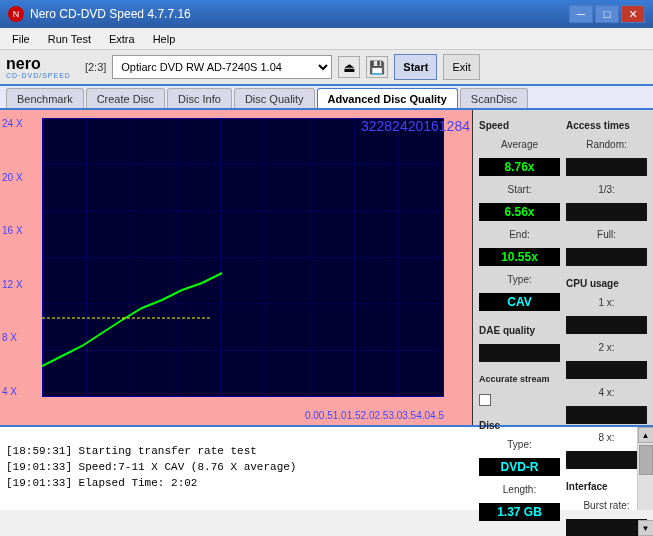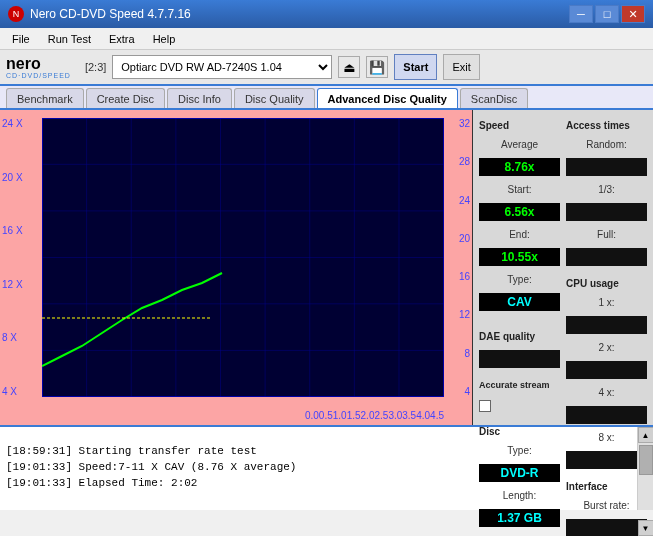--- a/index.html
+++ b/index.html
@@ -362,21 +362,21 @@
       <line x1="77.7%" y1="0" x2="77.7%" y2="100%" stroke="#000088" stroke-width="0.5"></line>
       <line x1="88.8%" y1="0" x2="88.8%" y2="100%" stroke="#000088" stroke-width="0.5"></line>
 
       <rect x="0" y="0" width="100%" height="100%" fill="none" stroke="#0000cc" stroke-width="1.5"></rect>
 
       <polyline points="0,248 20,238 40,228 60,215 80,202 100,190 120,182 140,172 160,165 170,160 180,155" fill="none" stroke="#00ff00" stroke-width="2"></polyline>
 
       <line x1="0" y1="200" x2="170" y2="200" stroke="#ffff00" stroke-width="1" stroke-dasharray="3,2"></line>
     </svg>
 
-    <div style="position:absolute;right:2px;top:8px;bottom:28px;display:flex;flex-direction:column;justify-content:space-between;color:#4444ff;font-size:10px;text-align:right;">
+    <div style="position:absolute;right:2px;top:8px;bottom:28px;display:flex;flex-direction:row;justify-content:space-between;color:#4444ff;font-size:14px;text-align:right;">
       <span>32</span>
       <span>28</span>
       <span>24</span>
       <span>20</span>
       <span>16</span>
       <span>12</span>
       <span>8</span>
       <span>4</span>
     </div>
 
@@ -400,21 +400,21 @@
       <div class="section-header">Speed</div>
       <div class="stat-label">Average</div>
       <div class="stat-value">8.76x</div>
       <div class="stat-label">Start:</div>
       <div class="stat-value">6.56x</div>
       <div class="stat-label">End:</div>
       <div class="stat-value">10.55x</div>
       <div class="stat-label">Type:</div>
       <div class="stat-value cyan">CAV</div>
 
-      <div class="section-header" style="margin-top:12px;">DAE quality</div>
+      <div class="section-header" style="margin-top:6px;">DAE quality</div>
       <div class="stat-value empty" style="height:16px;"></div>
 
       <div class="section-header" style="margin-top:4px;font-size:9px;">Accurate stream</div>
       <div class="checkbox-row">
         <div class="checkbox-box"></div>
       </div>
 
       <div class="section-header" style="margin-top:6px;">Disc</div>
       <div class="stat-label">Type:</div>
       <div class="stat-value cyan">DVD-R</div>

